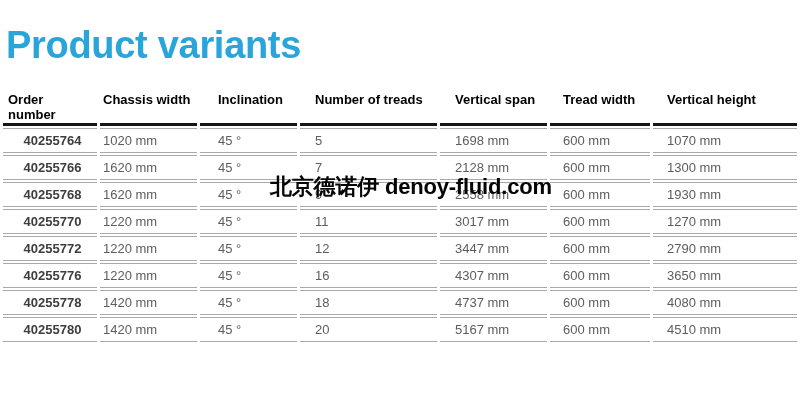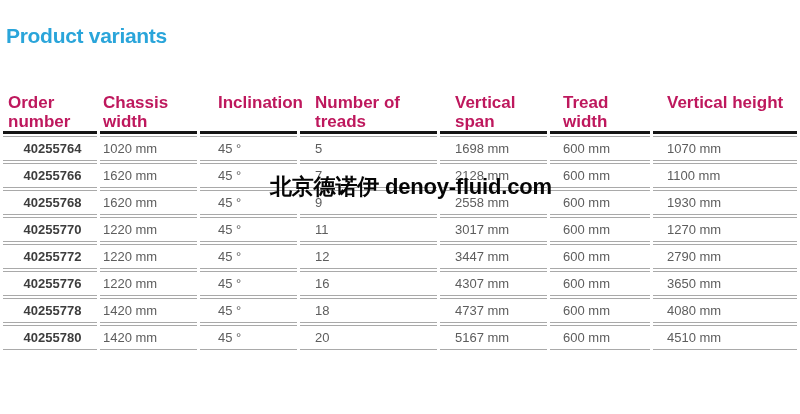--- a/index.html
+++ b/index.html
@@ -12,44 +12,44 @@
     position: relative;
     width: 800px;
     height: 414px;
     background: #ffffff;
     overflow: hidden;
   }
   .page-title {
     position: absolute;
     left: 6px;
     top: 24px;
-    font-size: 21px;
+    font-size: 38px;
     font-weight: 600;
     letter-spacing: -0.3px;
     color: #2aa5da;
     margin: 0;
   }
   table.variants {
     position: absolute;
     left: 0;
     top: 84px;
     width: 800px;
     border-collapse: separate;
     border-spacing: 3px 2px;
     table-layout: fixed;
   }
   table.variants th {
     vertical-align: top;
     text-align: left;
     padding: 7px 0 0 0;
     height: 30px;
-    font-size: 17px;
+    font-size: 13px;
     line-height: 1.12;
     font-weight: bold;
-    color: #be185d;
+    color: #000000;
     white-space: pre-line;
     border-bottom: 3px solid #161616;
   }
   table.variants td {
     height: 23px;
     padding: 0;
     font-size: 13px;
     color: #5d5d5d;
     border-top: 1px solid #a9a9a9;
     border-bottom: 1px solid #a9a9a9;
@@ -121,21 +121,21 @@
         <td>600 mm</td>
         <td>1070 mm</td>
       </tr>
       <tr>
         <td>40255766</td>
         <td>1620 mm</td>
         <td>45 °</td>
         <td>7</td>
         <td>2128 mm</td>
         <td>600 mm</td>
-        <td>1100 mm</td>
+        <td>1300 mm</td>
       </tr>
       <tr>
         <td>40255768</td>
         <td>1620 mm</td>
         <td>45 °</td>
         <td>9</td>
         <td>2558 mm</td>
         <td>600 mm</td>
         <td>1930 mm</td>
       </tr>

